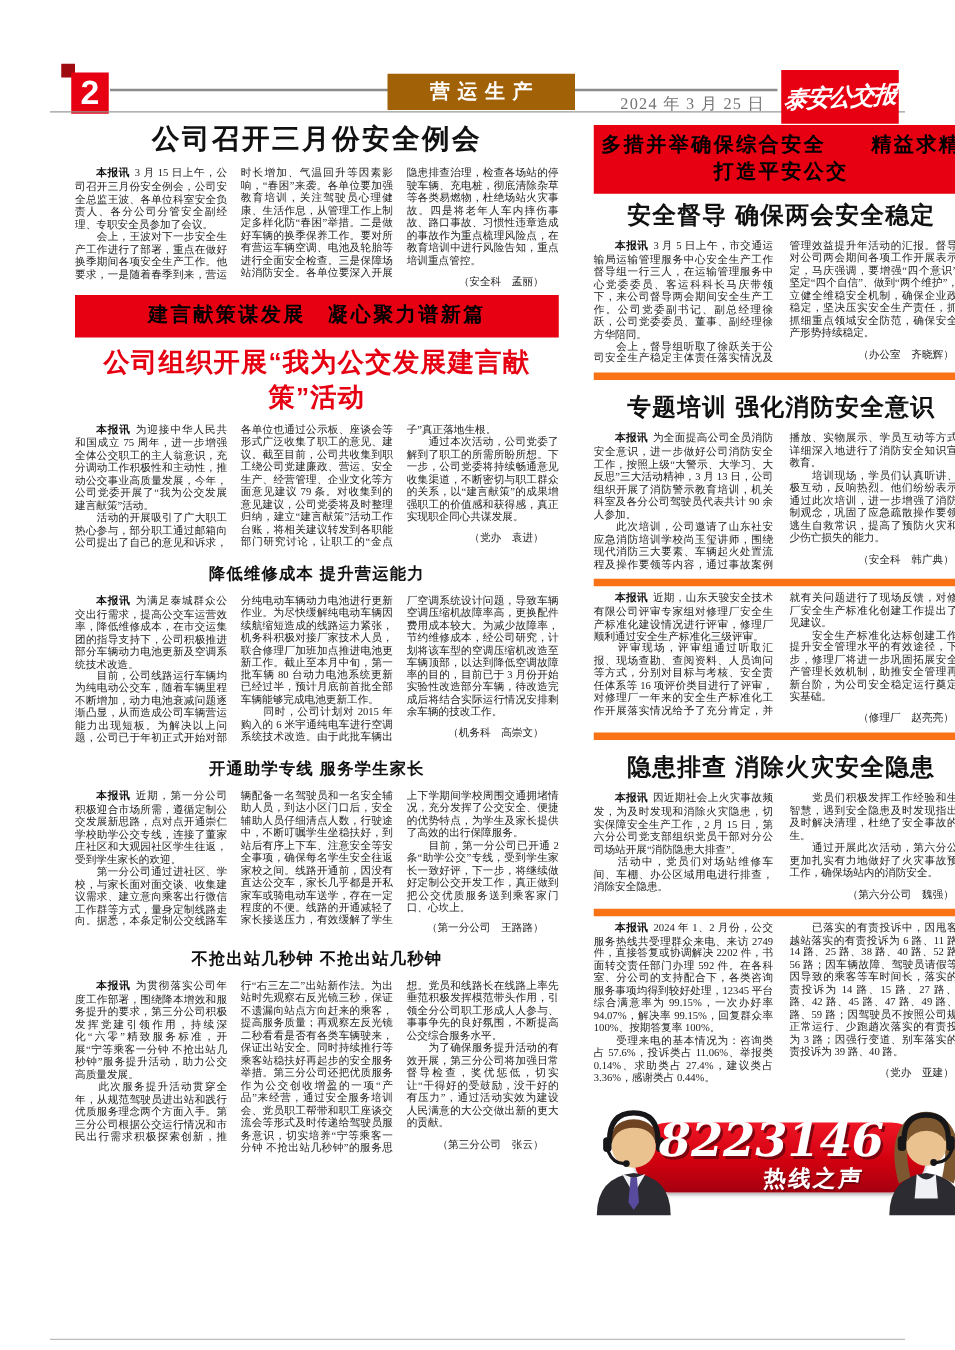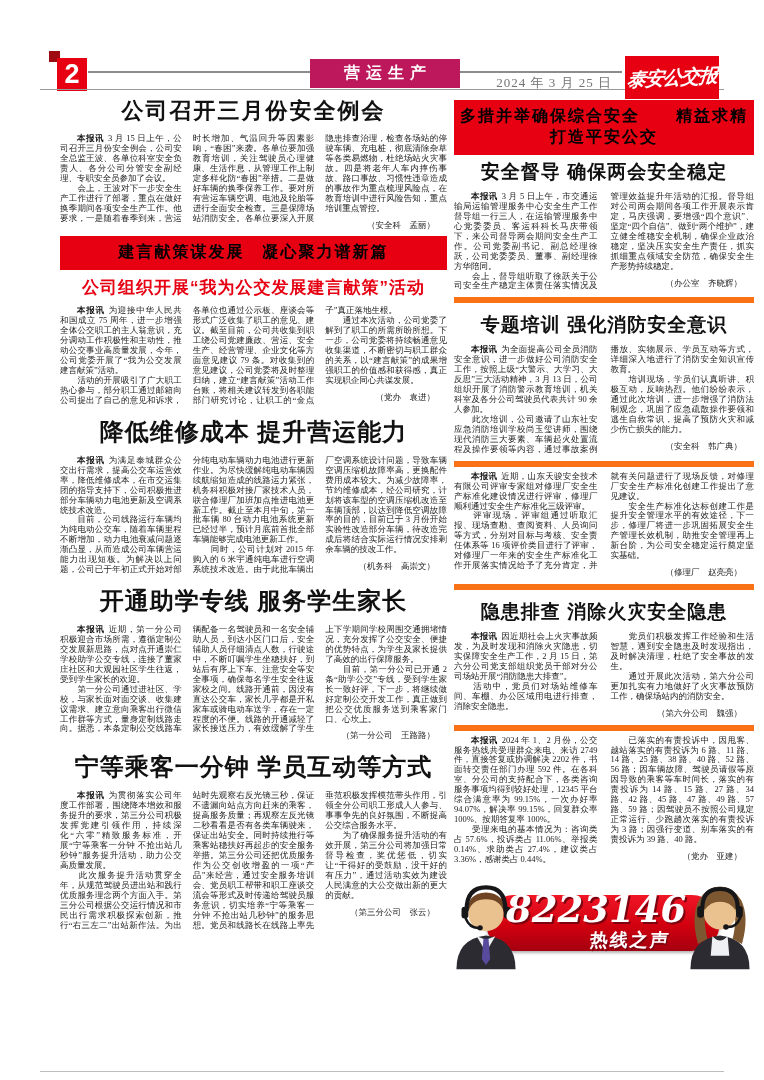--- a/index.html
+++ b/index.html
@@ -12,52 +12,52 @@
   }
   .page { position:relative; width:764px; height:1080px; overflow:hidden; background:#fff; }
 
   
   .masthead { position:relative; height:94px; }
   .pn-deco { position:absolute; left:49px; top:51px; width:11px; height:11px; background:#9e0b10; }
   .pn-box { position:absolute; left:57px; top:58px; width:30px; height:33px; background:#e60012;
             color:#fff; font-family:"Liberation Sans",sans-serif; font-weight:900; font-size:27px;
             display:flex; align-items:center; justify-content:center; }
   .mh-line1 { position:absolute; left:88px; top:71px; width:534px; height:2px; background:#8c8c8c; }
-  .section-box { position:absolute; left:310px; top:59px; width:150px; height:29px; background:#be185d;
+  .section-box { position:absolute; left:310px; top:59px; width:150px; height:29px; background:#a16207;
             color:#fff; font-family:"Liberation Sans",sans-serif; font-weight:900; font-size:16px;
             letter-spacing:6px; display:flex; align-items:center; justify-content:center; padding-left:6px; }
   .mh-date { position:absolute; right:152px; top:74px; font-size:13px; letter-spacing:1px; color:#737373; }
   .mh-line2 { position:absolute; left:40px; right:40px; top:89px; height:1px; background:#9a9a9a; }
   .logo-box { position:absolute; left:625px; top:56px; width:94px; height:43px; background:#e60012;
             color:#fff; display:flex; align-items:center; justify-content:center;
             font-family:"DejaVu Serif",serif; font-style:italic; font-weight:bold; font-size:19px;
             letter-spacing:-1px; transform:none; }
   .logo-box span { display:inline-block; transform:rotate(-3deg) skewX(-8deg); }
 
   
-  .content { display:grid; grid-template-columns:387px 300px; column-gap:7px; padding:0 4px 0 60px; }
+  .content { display:grid; grid-template-columns:387px 300px; column-gap:28px; padding:0 4px 0 60px; }
 
   
   .head { font-family:"Liberation Sans",sans-serif; font-weight:900; text-align:center; color:#111; }
   .head-xl { font-size:22px; letter-spacing:2px; margin:2px 0 8px; }
-  .head-l  { font-size:24px; letter-spacing:1px; margin:10px 0 8px; }
+  .head-l  { font-size:13px; letter-spacing:1px; margin:10px 0 8px; }
   .head-r  { font-size:19px; letter-spacing:1px; margin:4px 0 7px; }
   .head-red{ font-family:"Liberation Sans",sans-serif; font-weight:900; text-align:center;
-             color:#e60012; font-size:17px; letter-spacing:1px; margin:6px 0 7px; }
+             color:#e60012; font-size:21px; letter-spacing:1px; margin:6px 0 7px; }
 
   
   .banner { background:#e60012; color:#000000; font-family:"Liberation Sans",sans-serif; font-weight:900;
             font-size:16px; letter-spacing:2px; text-align:center; padding:6px 0 7px; margin:6px 0 4px; }
 
   
   .body { font-size:8.5px; line-height:1.17; text-align:justify; white-space:pre-line;
           text-indent:2em; color:#222; }
   .cols3 { column-count:3; column-gap:11px; }
   .cols2 { column-count:2; column-gap:13px; }
-  .lead { font-family:Liberation Serif, serif; font-weight:bold; margin-right:4px; color:#111; }
+  .lead { font-family:Liberation Mono, monospace; font-weight:bold; margin-right:4px; color:#111; }
   .byline { display:block; text-align:right; text-indent:0; padding-right:12px; margin-top:7px; }
   .art { margin-bottom:4px; }
   .r-art { border-top:6px solid #f97316; margin-top:6px; padding-top:5px; }
   .r-art.first { border-top:none; margin-top:0; padding-top:0; }
 
   
   .hotline { position:relative; height:106px; margin-top:6px; }
   .hl-bar { position:absolute; left:32px; right:34px; top:24px; height:56px;
             background:linear-gradient(180deg,#f01626 0%,#d1000f 55%,#a50010 100%);
             border-radius:28px; box-shadow:0 2px 3px rgba(0,0,0,.3); }
@@ -117,21 +117,21 @@
       </article>
 
       <article class="art">
         <h2 class="head head-l">开通助学专线 服务学生家长</h2>
         <div class="body cols3"><b class="lead">本报讯</b><span>近期，第一分公司积极迎合市场所需，遵循定制公交发展新思路，点对点开通崇仁学校助学公交专线，连接了董家庄社区和大观园社区学生往返，受到学生家长的欢迎。
 　　第一分公司通过进社区、学校，与家长面对面交谈、收集建议需求、建立意向乘客出行微信工作群等方式，量身定制线路走向。据悉，本条定制公交线路车辆配备一名驾驶员和一名安全辅助人员，到达小区门口后，安全辅助人员仔细清点人数，行驶途中，不断叮嘱学生坐稳扶好，到站后有序上下车、注意安全等安全事项，确保每名学生安全往返家校之间。线路开通前，因没有直达公交车，家长几乎都是开私家车或骑电动车送学，存在一定程度的不便。线路的开通减轻了家长接送压力，有效缓解了学生上下学期间学校周围交通拥堵情况，充分发挥了公交安全、便捷的优势特点，为学生及家长提供了高效的出行保障服务。
 　　目前，第一分公司已开通 2 条“助学公交”专线，受到学生家长一致好评，下一步，将继续做好定制公交开发工作，真正做到把公交优质服务送到乘客家门口、心坎上。</span><span class="byline">（第一分公司　王路路）</span></div>
       </article>
 
       <article class="art">
-        <h2 class="head head-l">宁等乘客一分钟 学员互动等方式</h2>
+        <h2 class="head head-l">不抢出站几秒钟 不抢出站几秒钟</h2>
         <div class="body cols3"><b class="lead">本报讯</b><span>为贯彻落实公司年度工作部署，围绕降本增效和服务提升的要求，第三分公司积极发挥党建引领作用，持续深化“六零”精致服务标准，开展“宁等乘客一分钟 不抢出站几秒钟”服务提升活动，助力公交高质量发展。
 　　此次服务提升活动贯穿全年，从规范驾驶员进出站和践行优质服务理念两个方面入手。第三分公司根据公交运行情况和市民出行需求积极探索创新，推行“右三左二”出站新作法。为出站时先观察右反光镜三秒，保证不遗漏向站点方向赶来的乘客，提高服务质量；再观察左反光镜二秒看看是否有各类车辆驶来，保证出站安全。同时持续推行等乘客站稳扶好再起步的安全服务举措。第三分公司还把优质服务作为公交创收增盈的一项“产品”来经营，通过安全服务培训会、党员职工帮带和职工座谈交流会等形式及时传递给驾驶员服务意识，切实培养“宁等乘客一分钟 不抢出站几秒钟”的服务思想。党员和线路长在线路上率先垂范积极发挥模范带头作用，引领全分公司职工形成人人参与、事事争先的良好氛围，不断提高公交综合服务水平。
 　　为了确保服务提升活动的有效开展，第三分公司将加强日常督导检查，奖优惩低，切实让“干得好的受鼓励，没干好的有压力”，通过活动实效为建设人民满意的大公交做出新的更大的贡献。</span><span class="byline">（第三分公司　张云）</span></div>
       </article>
 
     </section>
 
     <section>
 
       <div class="banner">多措并举确保综合安全　　精益求精打造平安公交</div>

